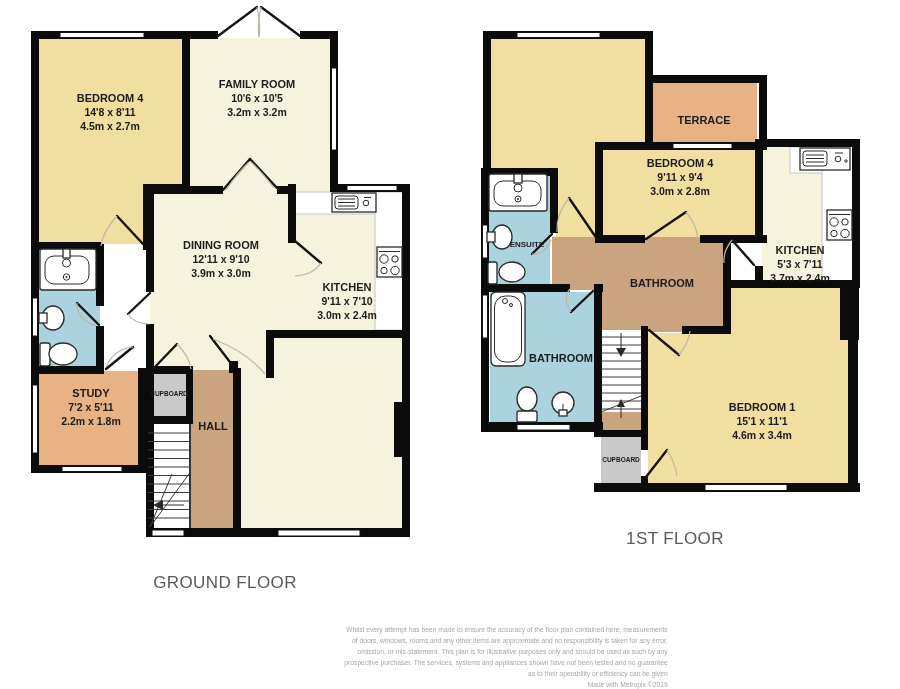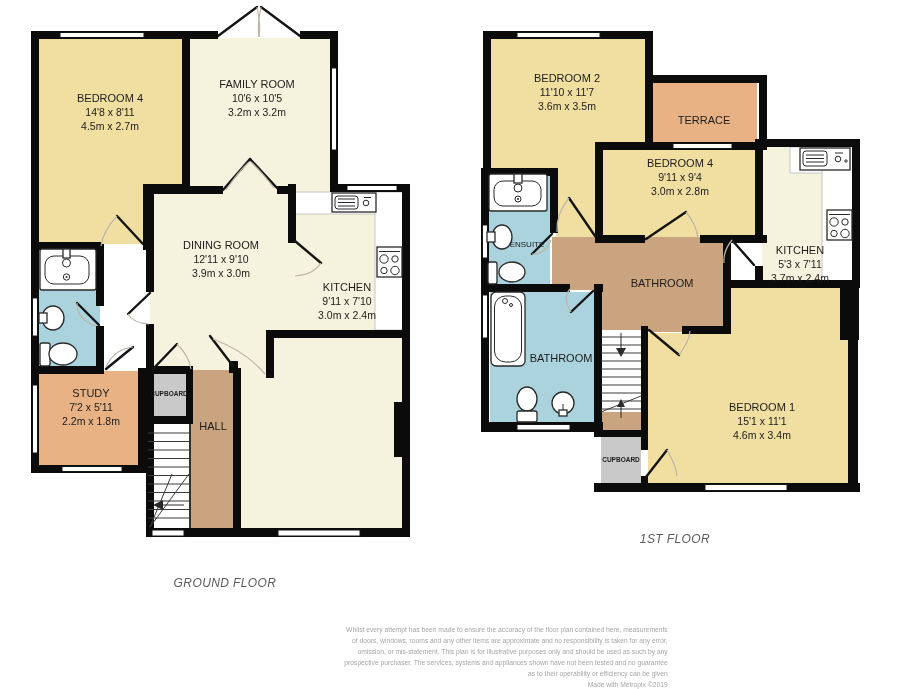--- a/index.html
+++ b/index.html
@@ -13,27 +13,27 @@
   .counter{fill:#fff;stroke:#c6c6c6;stroke-width:1;}
   .wall{fill:var(--wall);}
   .win{fill:#fff;stroke:#141414;stroke-width:1;}
   .leaf{stroke:#141414;stroke-width:2.4;stroke-linecap:round;}
   .arc{fill:none;stroke:#bdb6a8;stroke-width:1.2;}
   .fix{fill:#fff;stroke:#2a2a2a;stroke-width:1.3;}
   .fxl{fill:none;stroke:#2a2a2a;stroke-width:1;}
   .tread{stroke:#3a3a3a;stroke-width:1;}
   
   .rlabel{position:absolute;transform:translate(-50%,-50%);text-align:center;
-          color:var(--label);font-weight:normal;white-space:nowrap;}
+          color:var(--label);font-weight:bold;white-space:nowrap;}
   .rlabel .nm{font-size:11px;line-height:14px;}
   .rlabel .dm{font-size:10.5px;line-height:14px;}
   .rlabel.mid{font-size:8px;line-height:9px;margin-top:23px;}
   .rlabel.small{font-size:6.5px;line-height:7px;font-weight:600;}
   .ftitle{position:absolute;transform:translate(-50%,-50%);white-space:nowrap;
-          color:var(--title);font-size:12px;letter-spacing:.4px;font-style:italic;}
+          color:var(--title);font-size:17px;letter-spacing:.4px;}
   .footer{position:absolute;left:506px;top:624px;transform:translateX(-50%);
           text-align:right;color:var(--footer);font-size:8px;line-height:11px;}
   .footer div{white-space:nowrap;transform:scaleX(.84);transform-origin:50% 50%;}
 </style>
 </head>
 <body>
 
 <div class="canvas">
 <svg width="900" height="689" viewBox="0 0 900 689">
 
@@ -350,25 +350,20 @@
   <div class="dm">7'2 x 5'11</div>
   <div class="dm">2.2m x 1.8m</div>
 </div>
 <div class="rlabel" style="left:213px;top:426px">
   <div class="nm">HALL</div>
 </div>
 <div class="rlabel small" style="left:169px;top:393px">
   <div>CUPBOARD</div>
 </div>
 
-<div class="rlabel" style="left:567px;top:92px">
-  <div class="nm">BEDROOM 2</div>
-  <div class="dm">11'10 x 11'7</div>
-  <div class="dm">3.6m x 3.5m</div>
-</div>
 <div class="rlabel" style="left:704px;top:120px">
   <div class="nm">TERRACE</div>
 </div>
 <div class="rlabel" style="left:680px;top:177px">
   <div class="nm">BEDROOM 4</div>
   <div class="dm">9'11 x 9'4</div>
   <div class="dm">3.0m x 2.8m</div>
 </div>
 <div class="rlabel" style="left:800px;top:264px">
   <div class="nm">KITCHEN</div>

